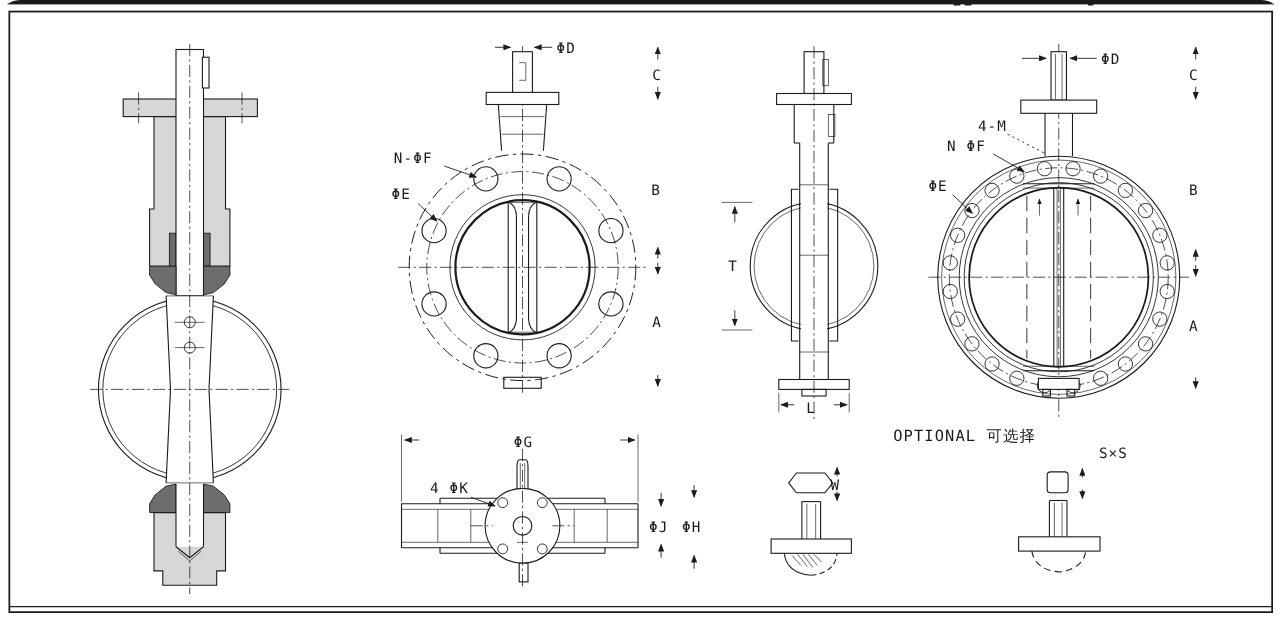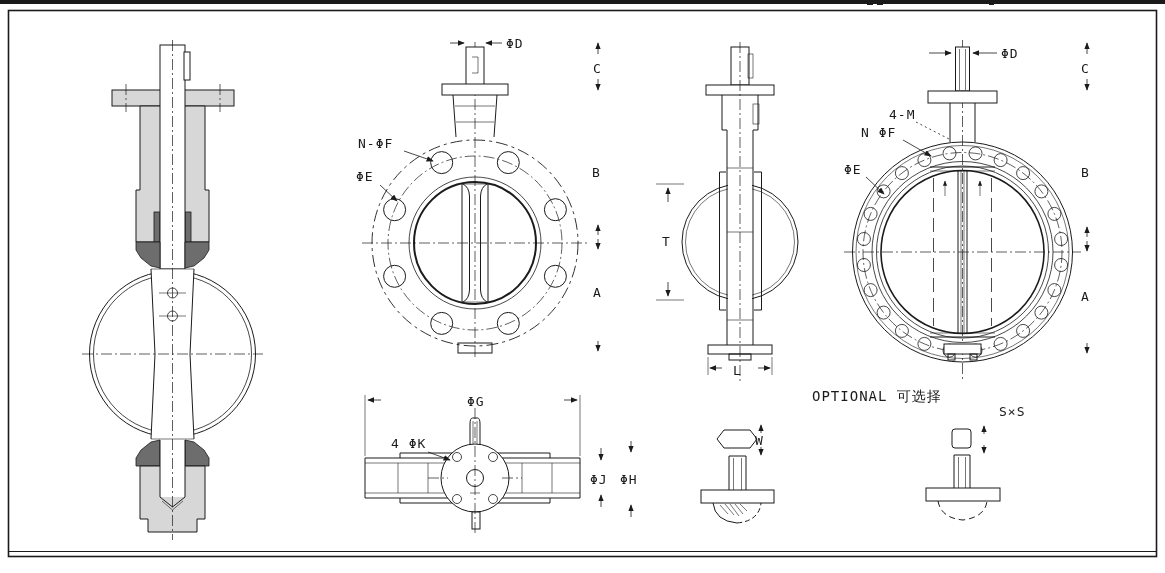--- a/index.html
+++ b/index.html
@@ -1,16 +1,16 @@
 <!DOCTYPE html>
 <html><head>
 <meta charset="utf-8">
 <style>
   html,body{margin:0;padding:0;background:#ffffff;}
-  .stage{position:relative;width:1165px;height:573px;background:#ffffff;overflow:hidden;}
+  .stage{position:relative;width:1165px;height:573px;background:#ffffff;overflow:hidden;border-radius:18px;}
   svg{display:block;}
   .ln{stroke:#1b1b1b;stroke-width:1;fill:none;}
   .thin{stroke:#1b1b1b;stroke-width:.6;fill:none;}
   .med{stroke:#1b1b1b;stroke-width:.8;fill:none;}
   .thick{stroke:#1b1b1b;stroke-width:2;fill:none;}
   .thick2{stroke:#1b1b1b;stroke-width:1.6;fill:none;}
   .cl{stroke:#1b1b1b;stroke-width:.7;fill:none;stroke-dasharray:11 3 2 3;}
   .phantom{stroke:#1b1b1b;stroke-width:.9;fill:none;stroke-dasharray:12 4 3 4;}
   .ldash{stroke:#1b1b1b;stroke-width:.8;fill:none;stroke-dasharray:14 6;}
   .dots{stroke:#1b1b1b;stroke-width:.8;fill:none;stroke-dasharray:2 3;}

